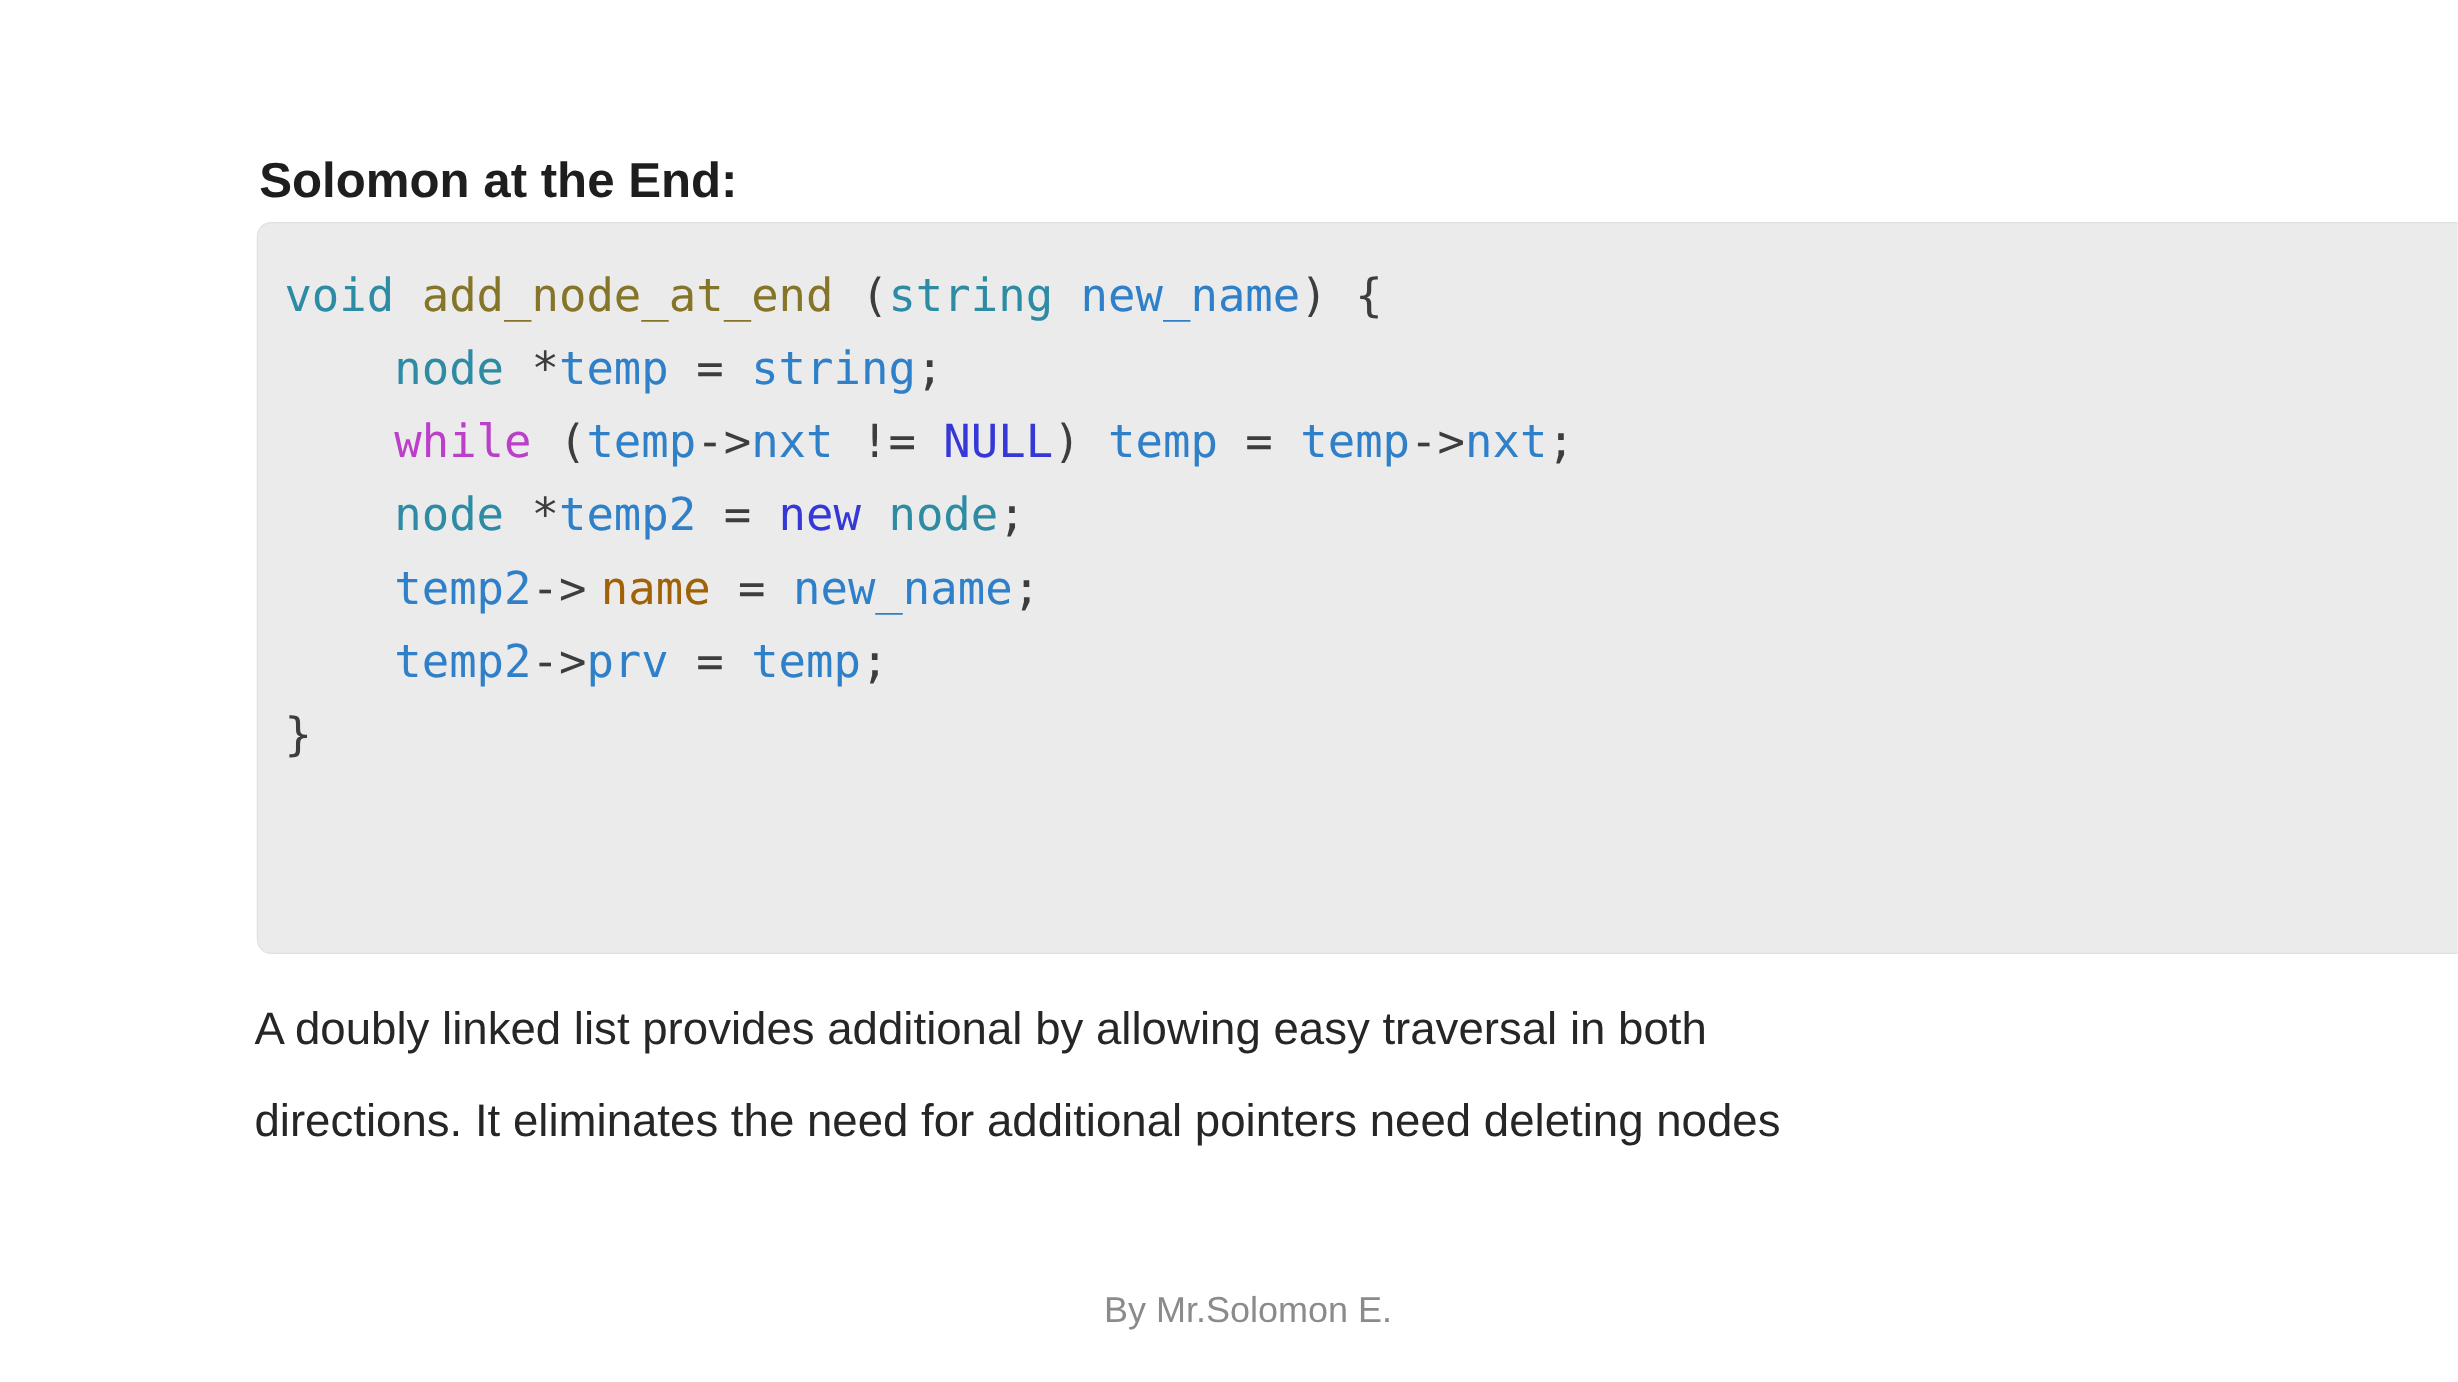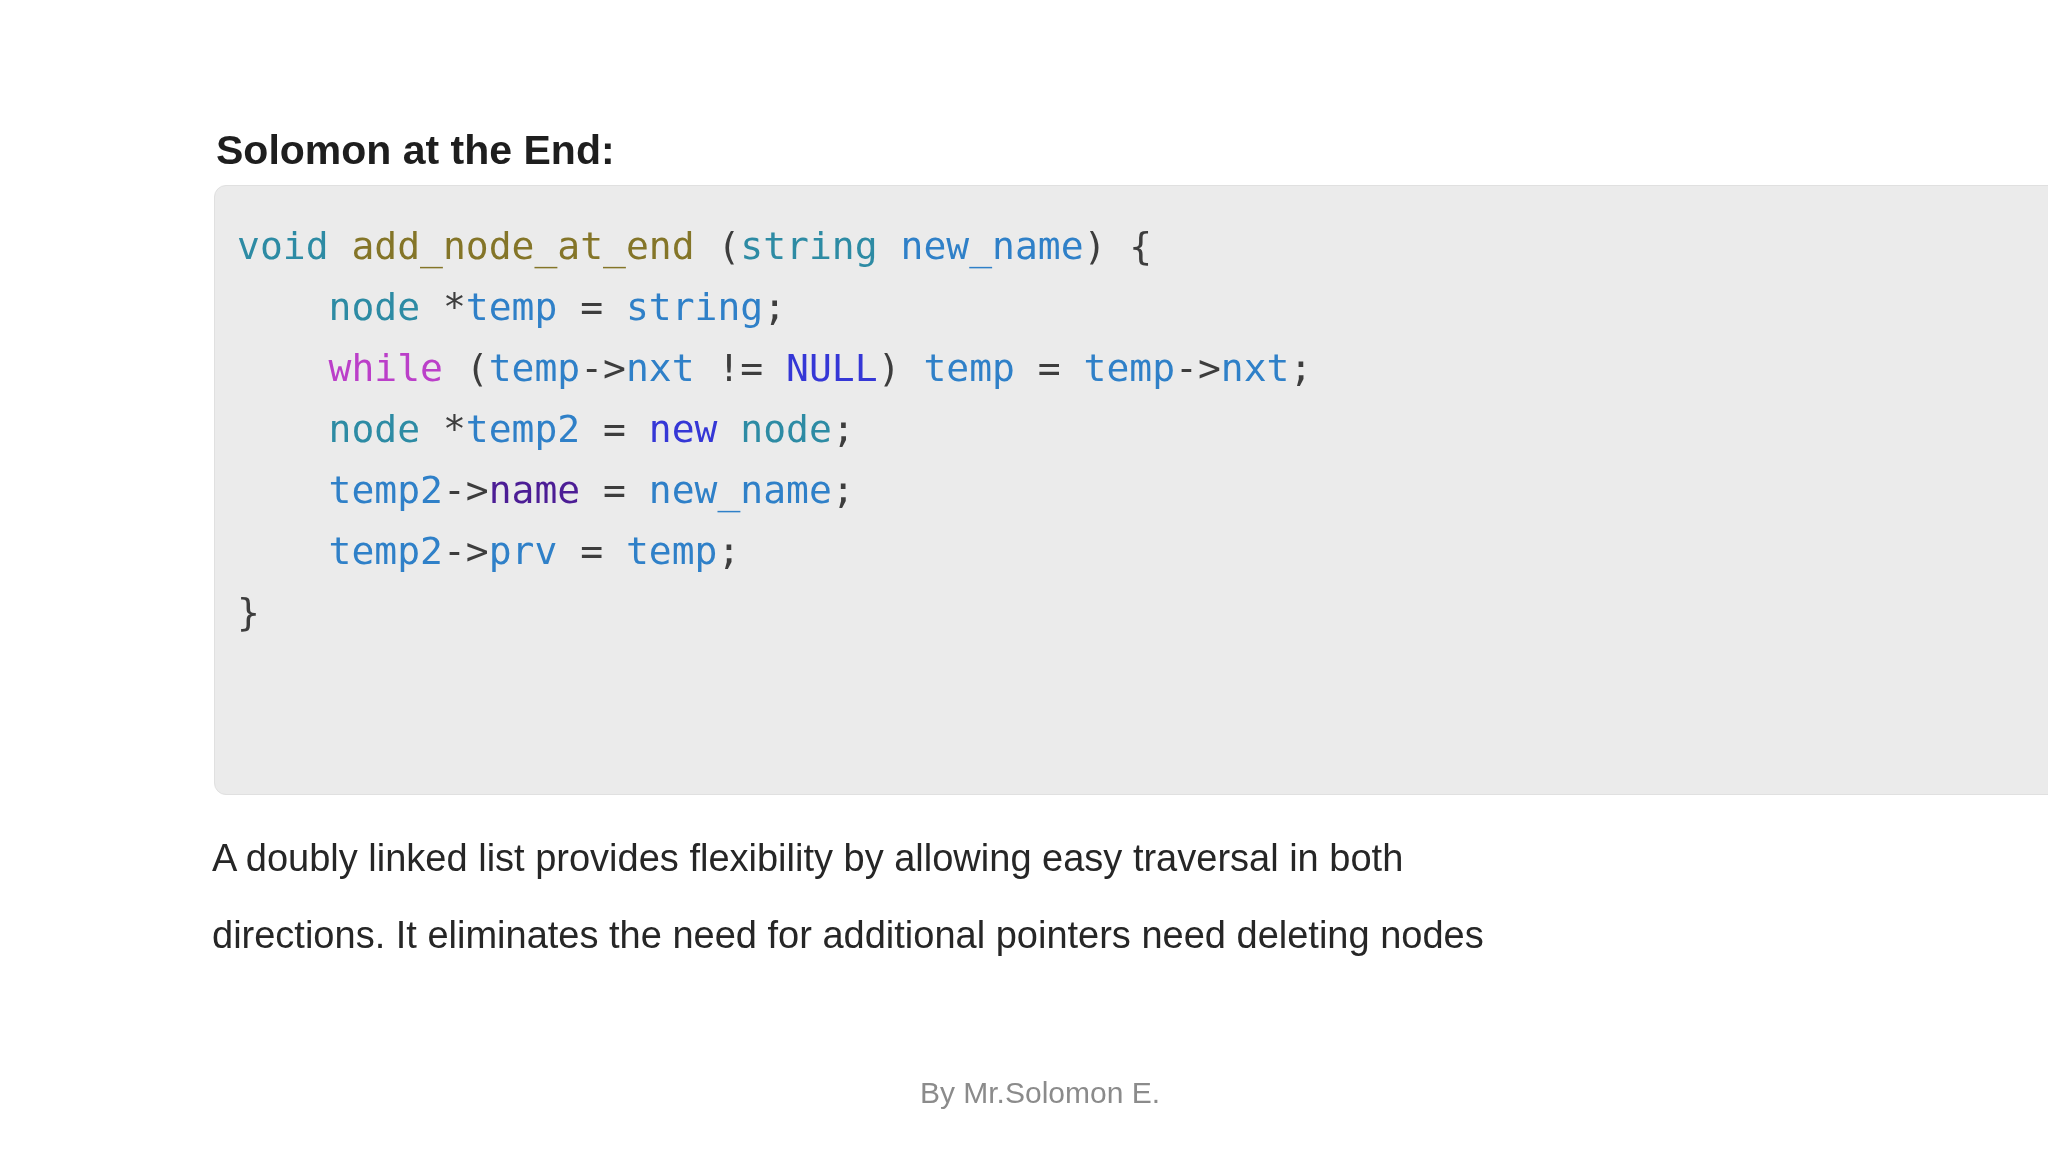--- a/index.html
+++ b/index.html
@@ -57,25 +57,25 @@
 
 <main>
 
   <h1 class="heading">Solomon at the End:</h1>
 
   <div class="code-box" id="code-box" style="background: rgb(235, 235, 235); border: 1px solid rgb(224, 224, 224);">
       <div class="code-line"><span style="color: rgb(45, 139, 164);">void</span><span style="color: rgb(61, 61, 61);"> </span><span style="color: rgb(132, 117, 40);">add_node_at_end</span><span style="color: rgb(61, 61, 61);"> (</span><span style="color: rgb(45, 139, 164);">string</span><span style="color: rgb(61, 61, 61);"> </span><span style="color: rgb(47, 128, 200);">new_name</span><span style="color: rgb(61, 61, 61);">) {</span></div>
       <div class="code-line"><span style="color: rgb(61, 61, 61);">    </span><span style="color: rgb(45, 139, 164);">node</span><span style="color: rgb(61, 61, 61);"> *</span><span style="color: rgb(47, 128, 200);">temp</span><span style="color: rgb(61, 61, 61);"> = </span><span style="color: rgb(47, 128, 200);">string</span><span style="color: rgb(61, 61, 61);">;</span></div>
       <div class="code-line"><span style="color: rgb(61, 61, 61);">    </span><span style="color: rgb(187, 63, 201);">while</span><span style="color: rgb(61, 61, 61);"> (</span><span style="color: rgb(47, 128, 200);">temp</span><span style="color: rgb(61, 61, 61);">-&gt;</span><span style="color: rgb(47, 128, 200);">nxt</span><span style="color: rgb(61, 61, 61);"> != </span><span style="color: rgb(53, 55, 214);">NULL</span><span style="color: rgb(61, 61, 61);">) </span><span style="color: rgb(47, 128, 200);">temp</span><span style="color: rgb(61, 61, 61);"> = </span><span style="color: rgb(47, 128, 200);">temp</span><span style="color: rgb(61, 61, 61);">-&gt;</span><span style="color: rgb(47, 128, 200);">nxt</span><span style="color: rgb(61, 61, 61);">;</span></div>
       <div class="code-line"><span style="color: rgb(61, 61, 61);">    </span><span style="color: rgb(45, 139, 164);">node</span><span style="color: rgb(61, 61, 61);"> *</span><span style="color: rgb(47, 128, 200);">temp2</span><span style="color: rgb(61, 61, 61);"> = </span><span style="color: rgb(53, 55, 214);">new</span><span style="color: rgb(61, 61, 61);"> </span><span style="color: rgb(45, 139, 164);">node</span><span style="color: rgb(61, 61, 61);">;</span></div>
-      <div class="code-line"><span style="color: rgb(61, 61, 61);">    </span><span style="color: rgb(47, 128, 200);">temp2</span><span style="color: rgb(61, 61, 61);">-&gt;</span><span style="color: #4c1d95;">name</span><span style="color: rgb(61, 61, 61);"> = </span><span style="color: rgb(47, 128, 200);">new_name</span><span style="color: rgb(61, 61, 61);">;</span></div>
+      <div class="code-line"><span style="color: rgb(61, 61, 61);">    </span><span style="color: rgb(47, 128, 200);">temp2</span><span style="color: rgb(61, 61, 61);">-&gt;</span><span style="color: #a16207; margin-left: 12px;">name</span><span style="color: rgb(61, 61, 61);"> = </span><span style="color: rgb(47, 128, 200);">new_name</span><span style="color: rgb(61, 61, 61);">;</span></div>
       <div class="code-line"><span style="color: rgb(61, 61, 61);">    </span><span style="color: rgb(47, 128, 200);">temp2</span><span style="color: rgb(61, 61, 61);">-&gt;</span><span style="color: rgb(47, 128, 200); text-align: center;">prv</span><span style="color: rgb(61, 61, 61);"> = </span><span style="color: rgb(47, 128, 200);">temp</span><span style="color: rgb(61, 61, 61);">;</span></div>
       <div class="code-line"><span style="color: rgb(61, 61, 61);">}</span></div>
     </div>
 
   <div class="para">
-    <div>A doubly linked list provides flexibility by allowing easy traversal in both</div>
+    <div>A doubly linked list provides additional by allowing easy traversal in both</div>
     <div>directions. It eliminates the need for additional pointers need deleting nodes</div>
   </div>
 
   <div class="byline">By Mr.Solomon E.</div>
 
 </main>
 
 </body></html>

